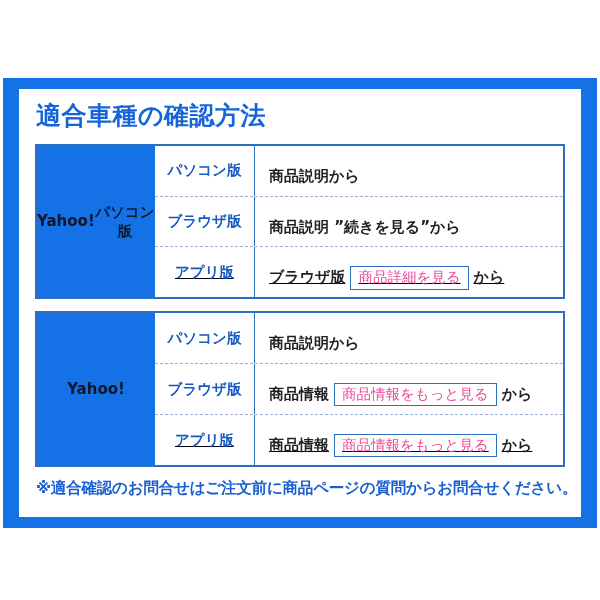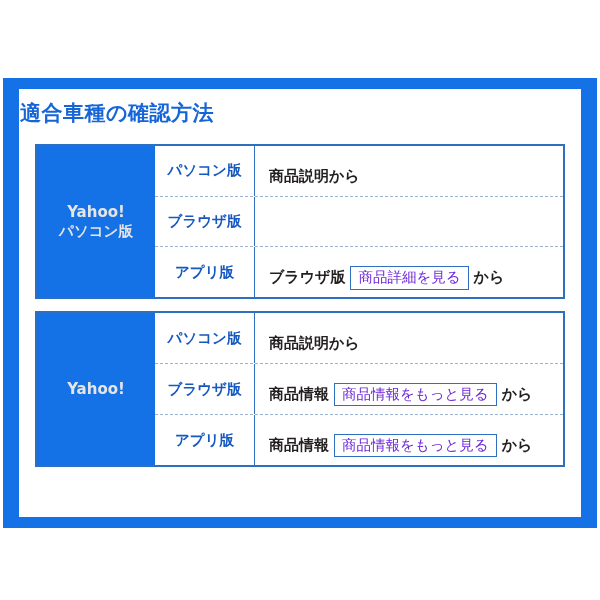--- a/index.html
+++ b/index.html
@@ -37,23 +37,23 @@
     top: 11px;
     width: 562px;
     height: 428px;
     background: #ffffff;
     box-sizing: border-box;
   }
 
   
   .page-title {
     position: absolute;
-    left: 20px;
+    left: 36px;
     top: 103px;
-    font-size: 21px;
+    font-size: 25px;
     font-weight: bold;
     color: #1565d8;
     letter-spacing: 0.5px;
     line-height: 1;
     white-space: nowrap;
   }
 
   
   .table-block {
     position: absolute;
@@ -69,23 +69,23 @@
   .block-grid {
     display: flex;
     width: 100%;
     height: 100%;
     box-sizing: border-box;
   }
 
   .brand-cell {
     flex: 0 0 118px;
     background: #1472e6;
-    color: #e5e5e5;
-    display: flex;
-    flex-direction: column;
+    color: #0f172a;
+    display: flex;
+    flex-direction: row;
     align-items: center;
     justify-content: center;
     font-weight: bold;
     font-size: 15px;
     line-height: 1.25;
     text-align: center;
     box-sizing: border-box;
   }
   .brand-cell .brand-line2 { font-size: 14.5px; }
 
@@ -96,21 +96,21 @@
     box-sizing: border-box;
   }
 
   .trow {
     flex: 1 1 0;
     display: flex;
     align-items: center;
     box-sizing: border-box;
     border-bottom: 1px dashed #9bb4d4;
   }
-  .trow:last-child { border-bottom: none; }
+  .trow:last-child { border-bottom: none; text-decoration: underline; }
 
   .platform-cell {
     flex: 0 0 100px;
     color: #1558c0;
     font-weight: bold;
     font-size: 14.5px;
     text-align: right;
     box-sizing: border-box;
     border-right: 1px solid #2f6fbf;
     align-self: stretch;
@@ -129,21 +129,21 @@
     display: flex;
     align-items: center;
     white-space: nowrap;
     margin-top: 11px;
   }
 
   .boxed {
     display: inline-block;
     border: 1.5px solid #2f6fbf;
     background: #ffffff;
-    color: #6d28d9;
+    color: #ec4899;
     font-weight: normal;
     font-size: 14.5px;
     padding: 2px 7px 3px 7px;
     margin: 0 5px;
     line-height: 1.15;
   }
 
   .quoted { font-weight: bold; }
 
   
@@ -180,20 +180,23 @@
 
         <div class="trow">
           <div class="platform-cell">パソコン版</div>
           <div class="desc-cell">
             <span>商品説明から</span>
           </div>
         </div>
 
         <div class="trow">
           <div class="platform-cell">ブラウザ版</div>
+          <div class="desc-cell">
+            <span class="quoted">商品説明 ”続きを見る”から</span>
+          </div>
         </div>
 
         <div class="trow">
           <div class="platform-cell">アプリ版</div>
           <div class="desc-cell">
             <span>ブラウザ版</span>
             <span class="boxed">商品詳細を見る</span>
             <span>から</span>
           </div>
         </div>
@@ -231,14 +234,15 @@
             <span>商品情報</span>
             <span class="boxed">商品情報をもっと見る</span>
             <span>から</span>
           </div>
         </div>
 
       </div>
     </div>
   </div>
 
+  <div class="footer-note">※適合確認のお問合せはご注文前に商品ページの質問からお問合せください。</div>
 
 </div>
 
 </body></html>

